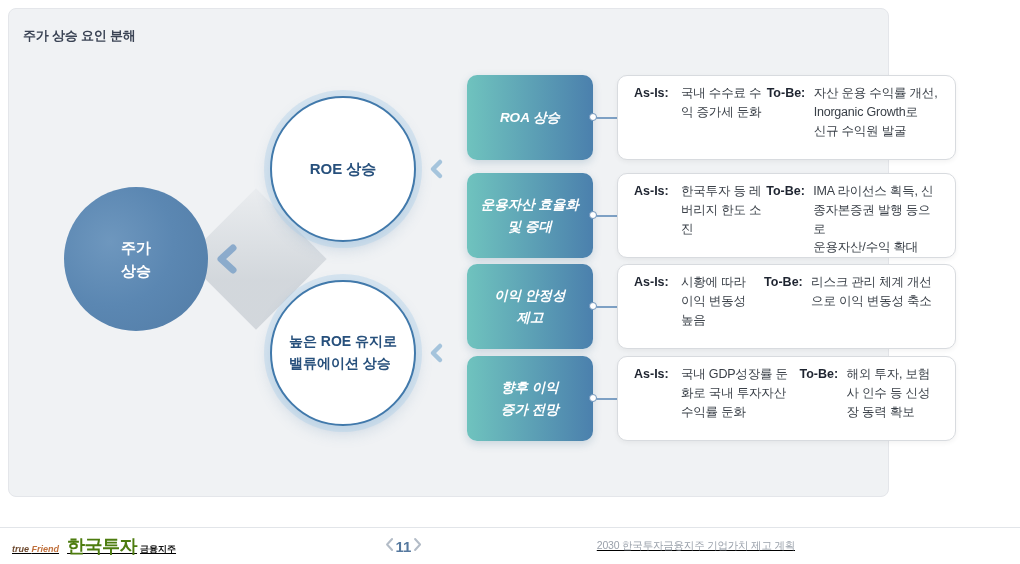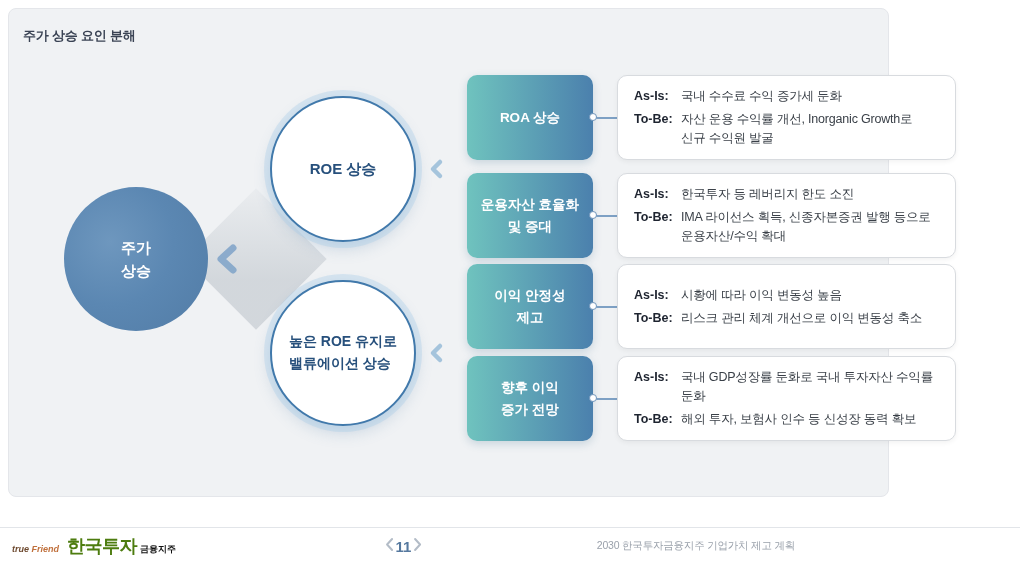--- a/index.html
+++ b/index.html
@@ -49,42 +49,42 @@
   .circle-val { left:261px; top:271px; font-size:14px; line-height:1.55; }
 
   
   .row-wrap { position:absolute; left:458px; width:489px; height:85px; }
   .rt0 { top:66px; } .rt1 { top:164px; } .rt2 { top:255px; } .rt3 { top:347px; }
   .factor-box {
     position:absolute; left:0; top:0; width:126px; height:85px; border-radius:10px;
     background:linear-gradient(90deg, #6fc3be 0%, #4b80ad 100%);
     box-shadow:0 3px 8px rgba(60,110,140,0.22);
     display:flex; align-items:center; justify-content:center; text-align:center;
-    color:#ffffff; font-size:13.5px; font-weight:700; line-height:1.6; white-space:pre-line;
+    color:#ffffff; font-size:13.5px; font-weight:700; line-height:1.6; white-space:pre-line;font-style:italic;
   }
   .connector { position:absolute; left:127px; top:42px; width:23px; height:1.5px; background:#7da0c4; }
   .connector-dot {
     position:absolute; left:122px; top:38px; width:8px; height:8px; border-radius:50%;
     background:#ffffff; border:1.5px solid #6f95bb;
   }
   .detail-box {
     position:absolute; left:150px; top:0; width:339px; height:85px; border-radius:10px;
     background:#ffffff; border:1px solid #d8dbdf; box-shadow:0 2px 5px rgba(0,0,0,0.05);
-    display:flex; flex-direction:column; justify-content:center; gap:4px;
+    display:flex; flex-direction:row; justify-content:center; gap:4px;
     padding:8px 16px;
   }
   .detail-row { display:flex; font-size:12.5px; line-height:1.5; color:#3a4048; }
   .detail-label { flex:none; width:47px; font-weight:700; color:#1e2430; }
   .detail-text { white-space:pre-line; letter-spacing:-0.2px; }
 
   
   .footer-divider { position:absolute; left:0; top:527px; width:1020px; height:1px; background:#e2e5e9; }
   .footer {
     position:absolute; left:0; top:528px; width:807px; height:36px;
-    display:flex; align-items:center; padding:0 12px; background:#ffffff;
+    display:flex; align-items:center; padding:0 12px; background:#ffffff;text-decoration:underline;
   }
   .logo { display:flex; align-items:baseline; }
   .logo-tagline { font-size:9px; font-style:italic; font-weight:700; color:#6e4a30; }
   .logo-tagline-f { color:#c0703c; }
   .logo-brand { font-size:18px; font-weight:800; color:#4d7c0f; margin-left:8px; letter-spacing:-0.5px; }
   .logo-suffix { font-size:9px; font-weight:700; color:#111111; margin-left:3px; }
   .pagination {
     position:absolute; left:50%; transform:translateX(-50%);
     display:flex; align-items:center; 
   }

